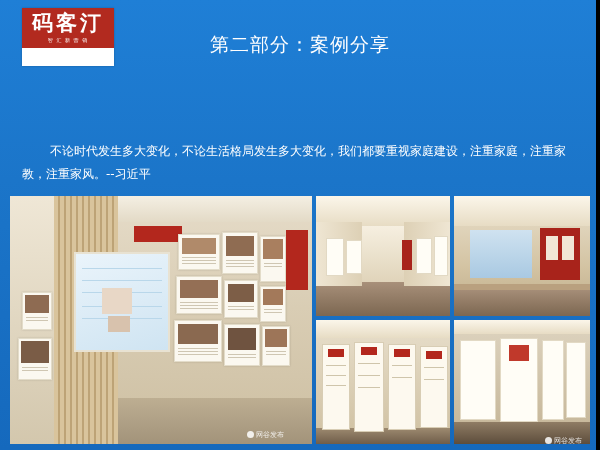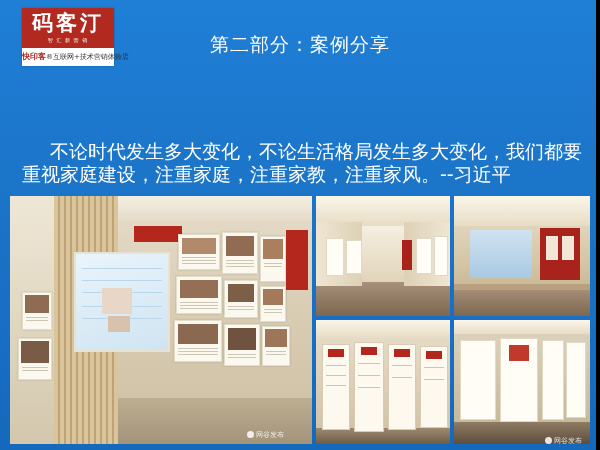--- a/index.html
+++ b/index.html
@@ -92,21 +92,21 @@
     color: #ffffff;
     font-size: 14px;
     font-family: "DejaVu Sans", sans-serif;
   }
   .body-text {
     position: absolute;
     left: 22px;
     top: 140px;
     width: 560px;
     color: #ffffff;
-    font-size: 19px;
+    font-size: 12px;
     line-height: 23px;
     font-family: "DejaVu Sans", sans-serif;
     text-align: left;
   }
   .body-text .indent { display: block; text-indent: 28px; }
 
   
   .photos {
     position: absolute;
     left: 10px;
@@ -201,23 +201,20 @@
 </head>
 <body>
 
 <div id="slide">
 
   <div class="logo-box">
     <div class="logo-red">
       <span>码客汀</span>
       <span class="sub">智 汇 新 营 销</span>
     </div>
-    <div class="logo-white">
-      <b>快印客</b><span>®互联网+技术营销体验店</span>
-    </div>
   </div>
 
   <div class="title-main">第二部分：案例分享</div>
 
   <div class="body-text">
     <span class="indent">不论时代发生多大变化，不论生活格局发生多大变化，我们都要重视家庭建设，注重家庭，注重家教，注重家风。--习近平</span>
   </div>
 
   <div class="photos">
 

